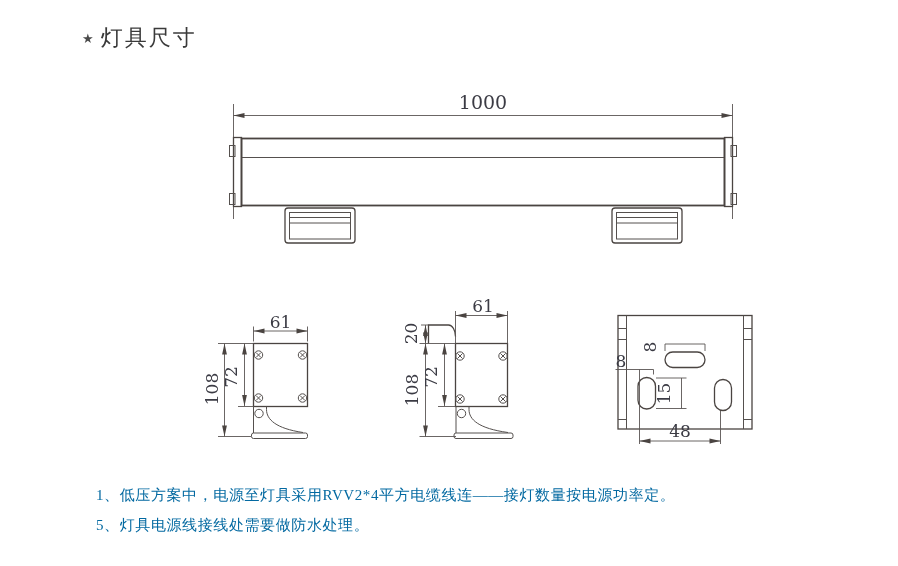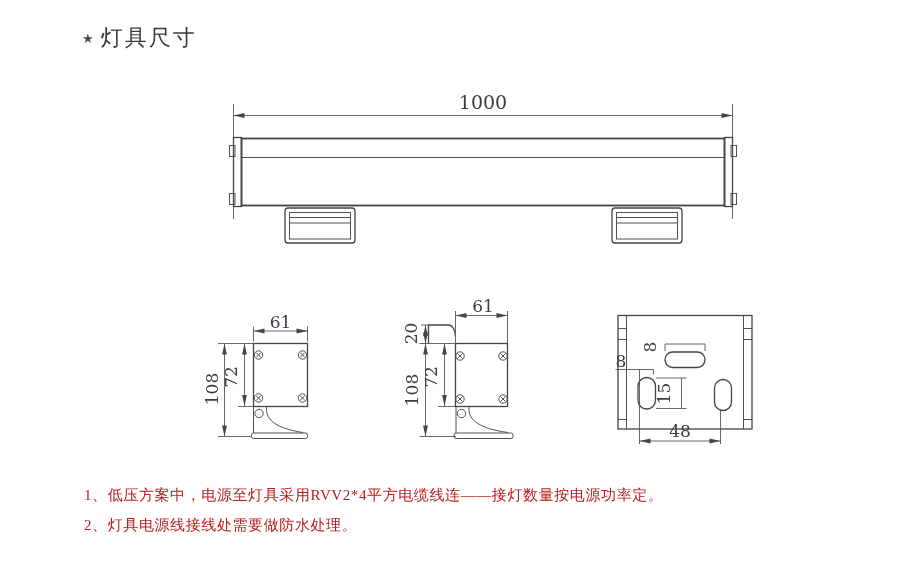--- a/index.html
+++ b/index.html
@@ -1,21 +1,21 @@
 <!DOCTYPE html>
 <html><head>
 <meta charset="utf-8">
 <style>
   html,body{margin:0;padding:0;background:#fff;}
   .screen{position:relative;width:898px;height:566px;background:#ffffff;overflow:hidden;
           font-family:"Liberation Serif","DejaVu Serif",serif;}
   .title{position:absolute;left:82px;top:27px;display:flex;align-items:center;color:#3a3a3a;}
   .title .star{font-size:13px;color:#4a4a4a;margin-right:7px;line-height:1;}
   .title .txt{font-size:22px;letter-spacing:2px;line-height:1;}
-  .note{position:absolute;left:84px;color:#b91c1c;font-size:15px;letter-spacing:0.6px;white-space:nowrap;}
+  .note{position:absolute;left:96px;color:#0369a1;font-size:15px;letter-spacing:0.6px;white-space:nowrap;}
   .note1{top:486px;}
   .note2{top:516px;}
   svg{position:absolute;left:0;top:0;}
   .ol{fill:none;stroke:#4a4441;stroke-width:1.8;}   
   .ml{fill:none;stroke:#4a4441;stroke-width:1.3;}   
   .tl{fill:none;stroke:#55504e;stroke-width:1;}     
   .dl{fill:none;stroke:#5a5554;stroke-width:0.9;}   
   .dim{font-family:"DejaVu Serif","Liberation Serif",serif;fill:#3b3b44;font-size:17px;}
   .dimL{font-size:19px;}
 </style>
@@ -161,14 +161,14 @@
       <path class="dl" d="M656,378 H686.5 M656,408.5 H686.5 M681.5,378 V408.5"></path>
       <text class="dim" x="669.5" y="393.5" text-anchor="middle" transform="rotate(-90 669.5 393.5)">15</text>
 
       <path class="dl" d="M720.5,411 V444"></path>
       <line class="dl" x1="639.5" y1="441" x2="720.5" y2="441" marker-start="url(#arr)" marker-end="url(#arr)"></line>
       <text class="dim" x="680" y="437" text-anchor="middle">48</text>
     </g>
   </svg>
 
   <div class="note note1">1、低压方案中，电源至灯具采用RVV2*4平方电缆线连——接灯数量按电源功率定。</div>
-  <div class="note note2">2、灯具电源线接线处需要做防水处理。</div>
+  <div class="note note2">5、灯具电源线接线处需要做防水处理。</div>
 </div>
 
 </body></html>

